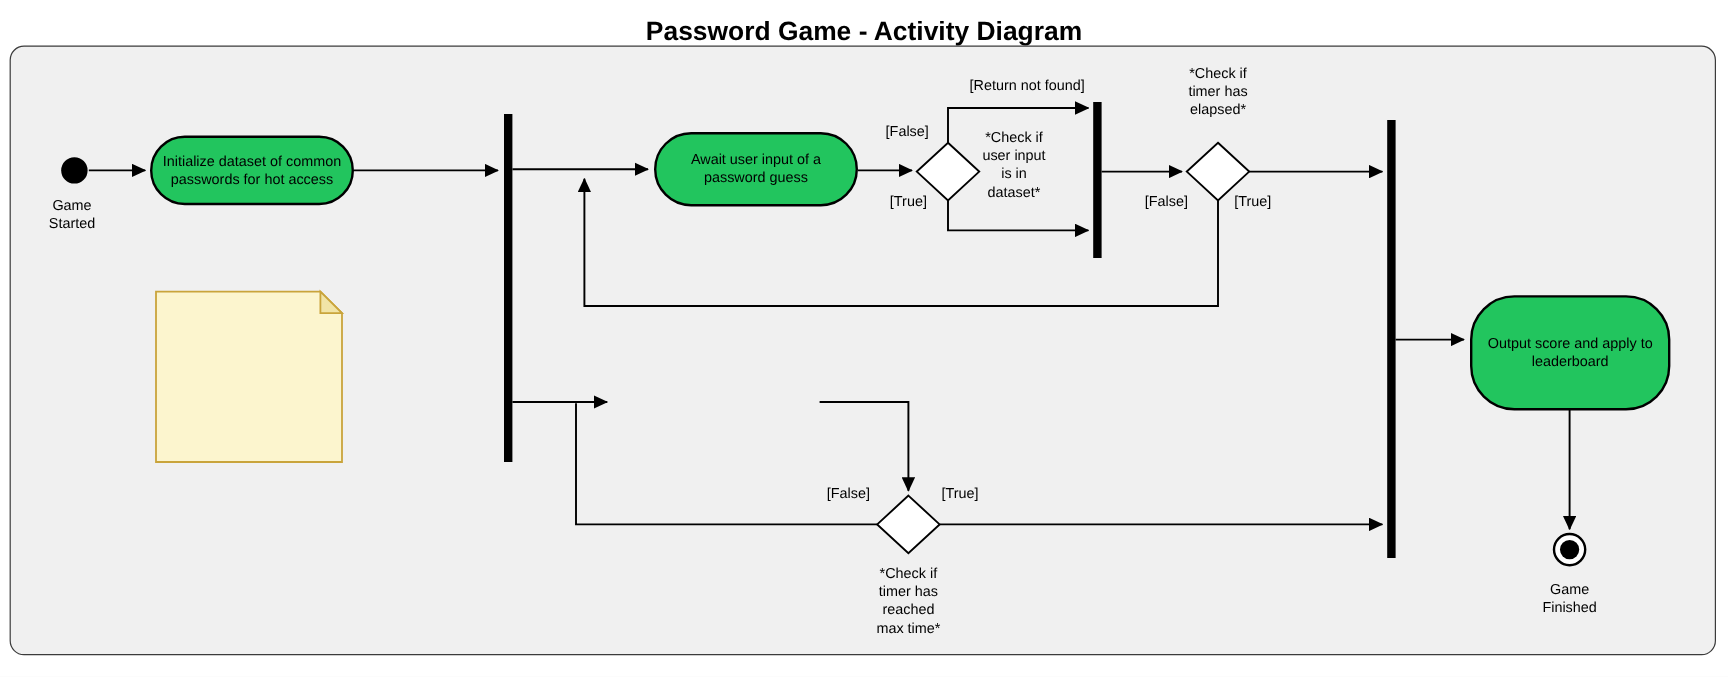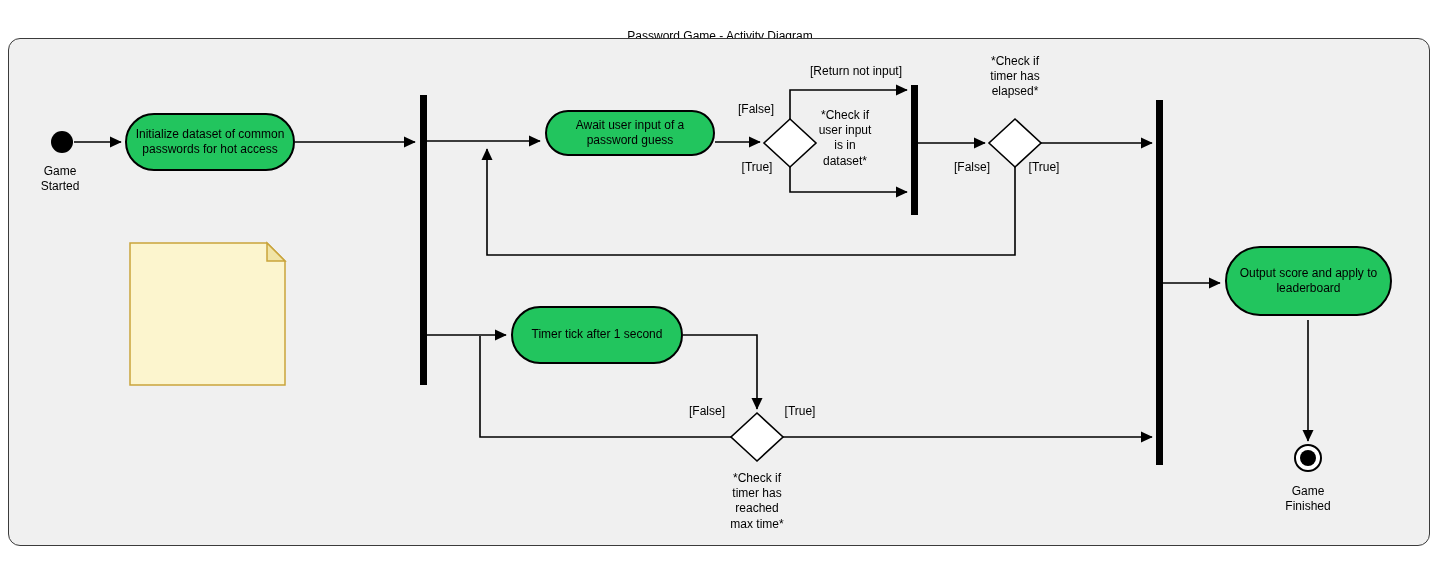--- a/index.html
+++ b/index.html
@@ -1,18 +1,18 @@
 <!DOCTYPE html>
 <html style="--frame_bg: #f0f0f0; --frame_border: #3b3b3b; --line: #000000; --shape_fill: #ffffff; --note_bg: #fcf5ce; --note_border: #c9a43b; --note_fold: #f1e4a6;"><head>
 <meta charset="utf-8">
 <style>
   html,body{margin:0;padding:0;}
   body{width:1440px;height:564px;background:#ffffff;font-family:"Liberation Sans",sans-serif;color:#000;}
   .page{position:relative;width:1440px;height:564px;overflow:hidden;}
-  .title{position:absolute;left:720px;top:36px;transform:translate(-50%,-50%);font-size:12px;font-weight:normal;white-space:nowrap;}
+  .title{position:absolute;left:720px;top:26px;transform:translate(-50%,-50%);font-size:22px;font-weight:bold;white-space:nowrap;}
   .frame{position:absolute;left:8px;top:38px;width:1422px;height:508px;background:var(--frame_bg,#f0f0f0);
          border:1.5px solid var(--frame_border,#3b3b3b);border-radius:12px;box-sizing:border-box;}
   svg.layer{position:absolute;left:0;top:0;width:1440px;height:564px;}
   .edge{fill:none;stroke:var(--line,#000);stroke-width:1.6;}
   .diamond{fill:#fff;stroke:var(--line,#000);stroke-width:1.6;}
   .bar{fill:var(--line,#000);}
   .node{position:absolute;background:#22c55e;border:2px solid var(--line,#000);box-sizing:border-box;
         display:flex;align-items:center;justify-content:center;text-align:center;
         font-size:12px;line-height:1.28;white-space:pre-line;}
   .lbl{position:absolute;transform:translate(-50%,-50%);white-space:pre-line;text-align:center;
@@ -58,31 +58,30 @@
     <circle cx="1308" cy="458" r="8" fill="#000"></circle>
     <path class="edge" d="M427,335 H506" marker-end="url(#arr)"></path>
     <path class="edge" d="M683,335 H757 V409" marker-end="url(#arr)"></path>
     <polygon class="diamond" points="757,413 783,437 757,461 731,437"></polygon>
     <path class="edge" d="M731,437 H480 V336"></path>
     <path class="edge" d="M783,437 H1152" marker-end="url(#arr)"></path>
   </svg>
 
   <div class="node" style="left:125px;top:113px;width:170px;height:58px;border-radius:29px;">Initialize dataset of common
 passwords for hot access</div>
-  <div class="node" style="left:545px;top:110px;width:170px;height:46px;border-radius:31px;">Await user input of a
+  <div class="node" style="left:545px;top:110px;width:170px;height:62px;border-radius:31px;">Await user input of a
 password guess</div>
-  <div class="node" style="left:511px;top:306px;width:172px;height:58px;border-radius:29px;">Timer tick after 1 second</div>
-  <div class="node" style="left:1225px;top:246px;width:167px;height:70px;border-radius:37px;">Output score and apply to
+  <div class="node" style="left:1225px;top:246px;width:167px;height:96px;border-radius:37px;">Output score and apply to
 leaderboard</div>
 
   <div class="lbl" style="left:60px;top:179px;">Game
 Started</div>
   <div class="lbl" style="left:756px;top:110px;">[False]</div>
   <div class="lbl" style="left:757px;top:168px;">[True]</div>
-  <div class="lbl" style="left:856px;top:72px;">[Return not input]</div>
+  <div class="lbl" style="left:856px;top:72px;">[Return not found]</div>
   <div class="lbl" style="left:845px;top:138px;">*Check if
 user input
 is in
 dataset*</div>
   <div class="lbl" style="left:1015px;top:77px;">*Check if
 timer has
 elapsed*</div>
   <div class="lbl" style="left:972px;top:168px;">[False]</div>
   <div class="lbl" style="left:1044px;top:168px;">[True]</div>
   <div class="lbl" style="left:707px;top:412px;">[False]</div>

